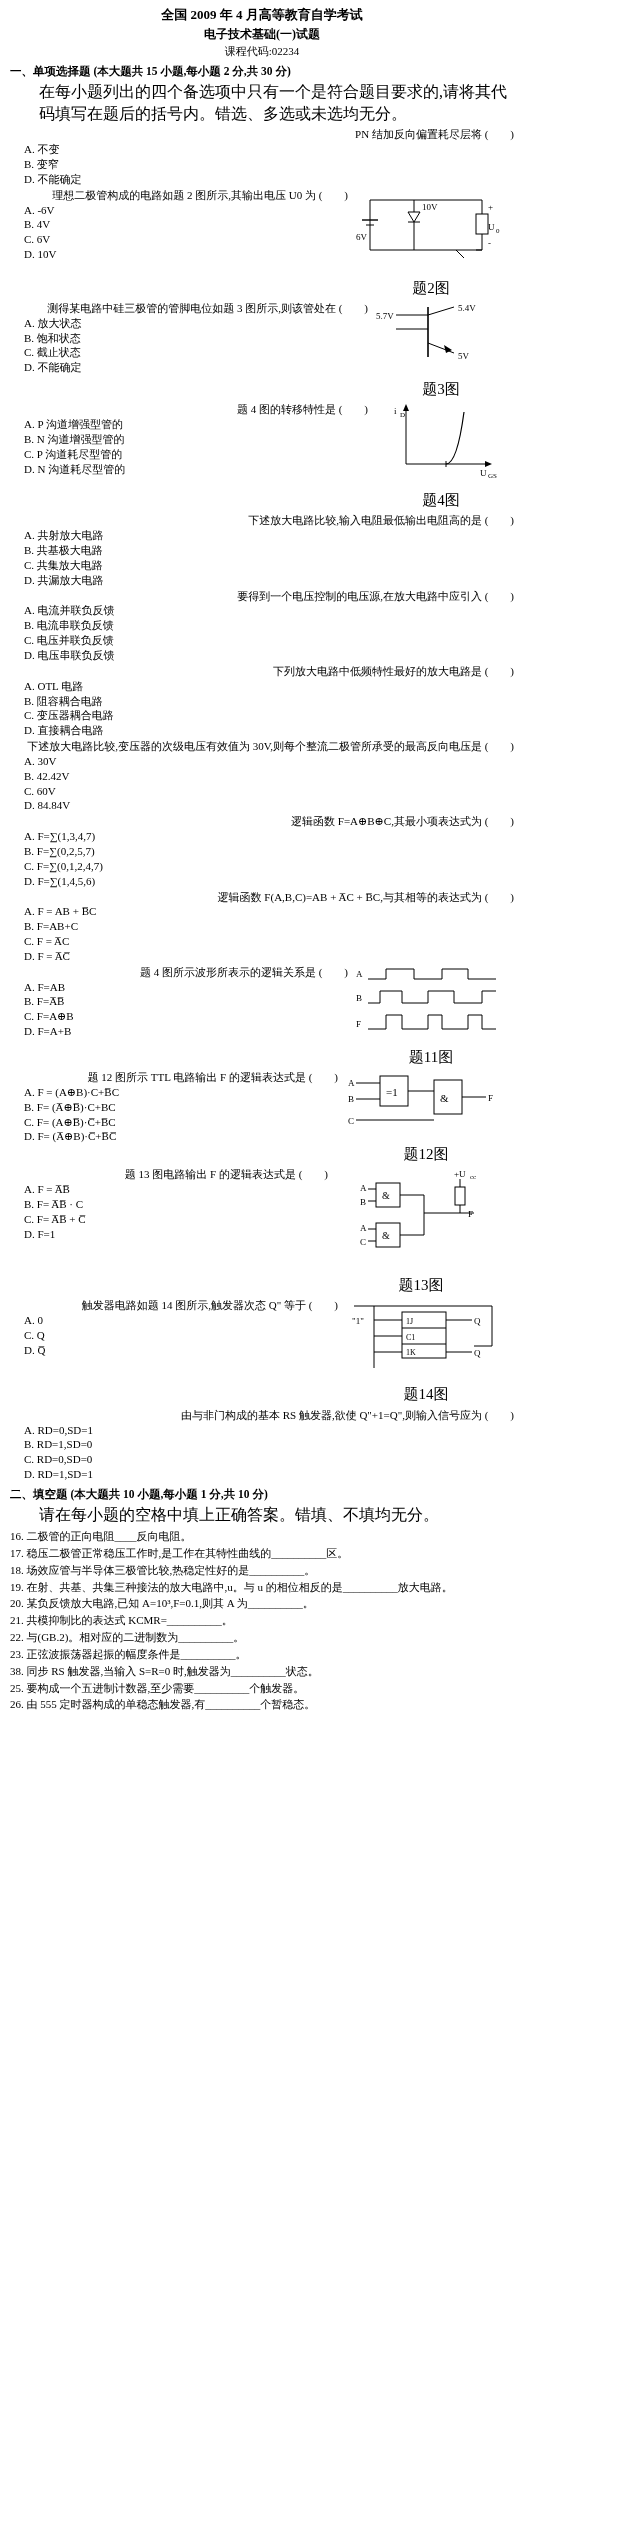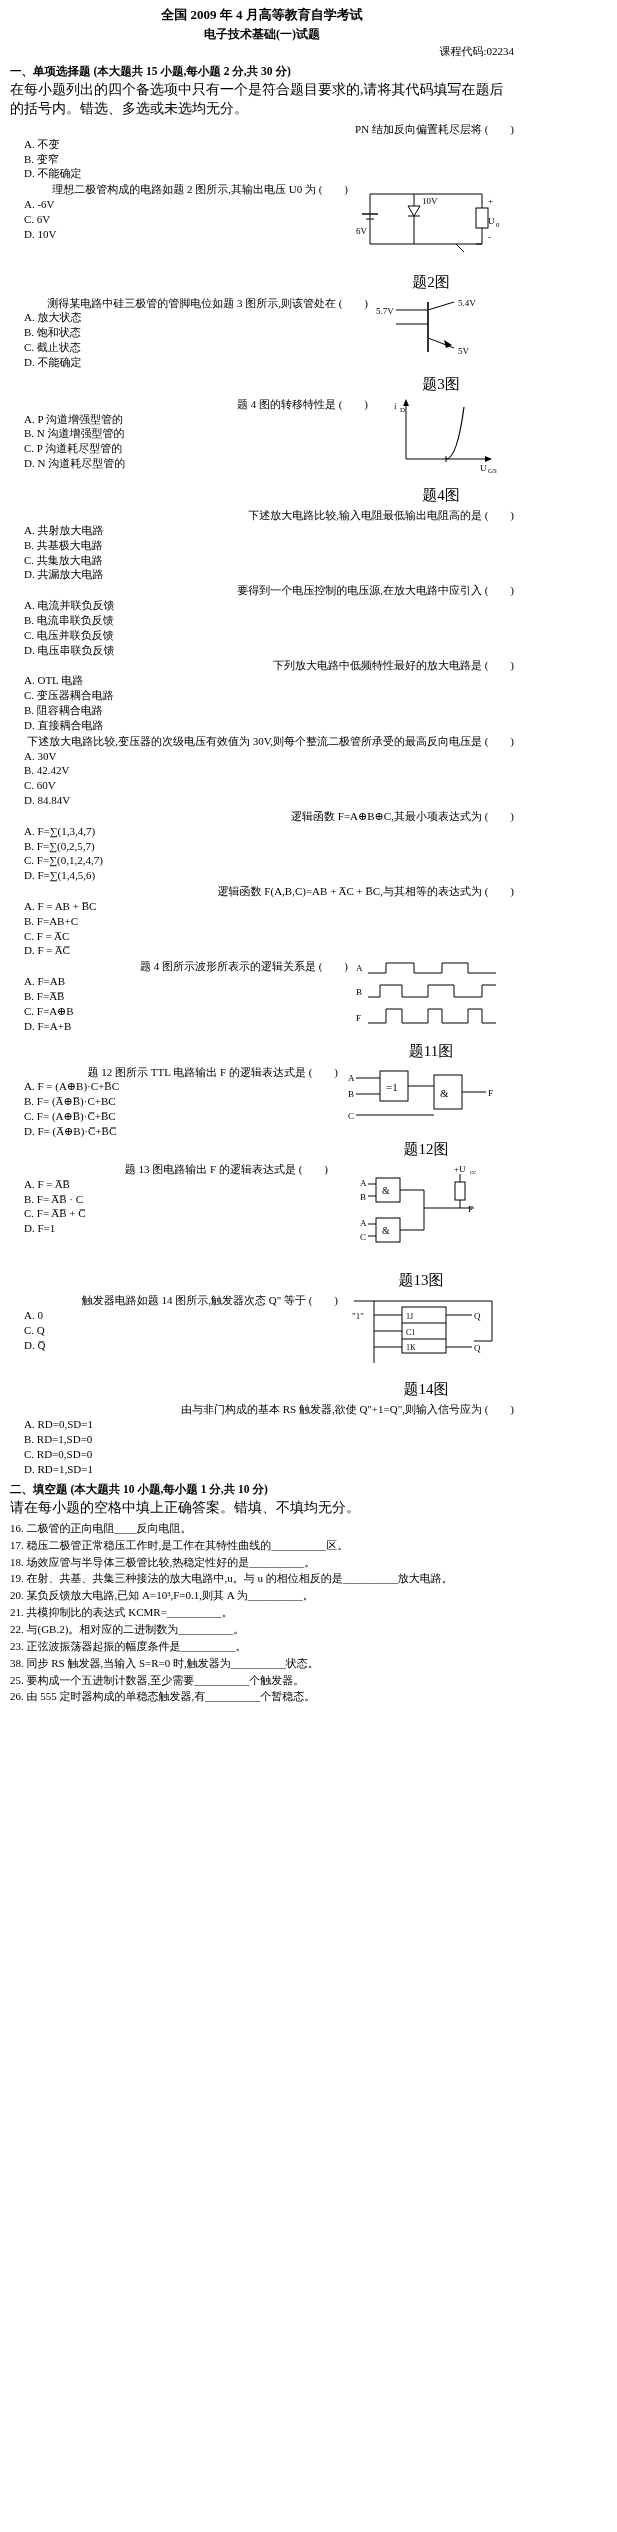--- a/index.html
+++ b/index.html
@@ -10,23 +10,23 @@
     background: #ffffff;
     font-family: "Liberation Serif", "DejaVu Serif", serif;
     font-size: 11px;
     color: #000;
     line-height: 1.35;
   }
   .page { width: 540px; padding: 6px 26px 10px 10px; }
   .title-block { text-align: center; margin-bottom: 4px; }
   .title-main { font-weight: bold; font-size: 13px; letter-spacing: 0px; }
   .title-sub { font-weight: bold; font-size: 12px; margin-top: 2px; }
-  .title-code { font-size: 11px; margin-top: 2px; text-align: right; }
+  .title-code { font-size: 11px; margin-top: 2px; }
   .section-head { font-weight: bold; font-size: 11.5px; margin: 5px 0 2px 0; }
-  .section-note { font-size: 14px; margin-bottom: 3px; text-indent: 0; }
+  .section-note { font-size: 16px; margin-bottom: 3px; text-indent: 0; margin-left: 29px; }
   .q { margin-top: 1px; position: relative; }
   .q-text { font-size: 11px; text-align: right; }
   .opt { font-size: 11px; padding-left: 14px; }
   .fill { font-size: 11px; margin-top: 2px; }
   .fig {
     float: right;
     margin: 0 8px 2px 8px;
     text-align: center;
     font-size: 10px;
   }
@@ -80,20 +80,21 @@
         <text x="132" y="42" font-size="9" font-family="Liberation Serif">U</text>
         <text x="140" y="45" font-size="7" font-family="Liberation Serif">0</text>
         <text x="132" y="58" font-size="9" font-family="Liberation Serif">-</text>
         <line x1="120" y1="62" x2="126" y2="62" stroke="#000"></line>
         <line x1="100" y1="62" x2="108" y2="70" stroke="#000"></line>
       </svg>
       <div class="fig-cap">题2图</div>
     </div>
     <div class="q-text">理想二极管构成的电路如题 2 图所示,其输出电压 U0 为 (　　)</div>
     <div class="opt">A. -6V</div>
+    <div class="opt">B. 4V</div>
     <div class="opt">C. 6V</div>
     <div class="opt">D. 10V</div>
   </div>
   <div class="clear"></div>
 
   <div class="q">
     <div class="fig">
       <svg width="130" height="66" viewBox="0 0 130 66">
         <line x1="20" y1="14" x2="52" y2="14" stroke="#000"></line>
         <line x1="52" y1="6" x2="52" y2="56" stroke="#000" stroke-width="1.6"></line>
@@ -151,22 +152,22 @@
     <div class="q-text">要得到一个电压控制的电压源,在放大电路中应引入 (　　)</div>
     <div class="opt">A. 电流并联负反馈</div>
     <div class="opt">B. 电流串联负反馈</div>
     <div class="opt">C. 电压并联负反馈</div>
     <div class="opt">D. 电压串联负反馈</div>
   </div>
 
   <div class="q">
     <div class="q-text">下列放大电路中低频特性最好的放大电路是 (　　)</div>
     <div class="opt">A. OTL 电路</div>
+    <div class="opt">B. 阻容耦合电路</div>
     <div class="opt">C. 变压器耦合电路</div>
-    <div class="opt">B. 阻容耦合电路</div>
     <div class="opt">D. 直接耦合电路</div>
   </div>
 
   <div class="q">
     <div class="q-text">下述放大电路比较,变压器的次级电压有效值为 30V,则每个整流二极管所承受的最高反向电压是 (　　)</div>
     <div class="opt">A. 30V</div>
     <div class="opt">B. 42.42V</div>
     <div class="opt">C. 60V</div>
     <div class="opt">D. 84.84V</div>
   </div>

